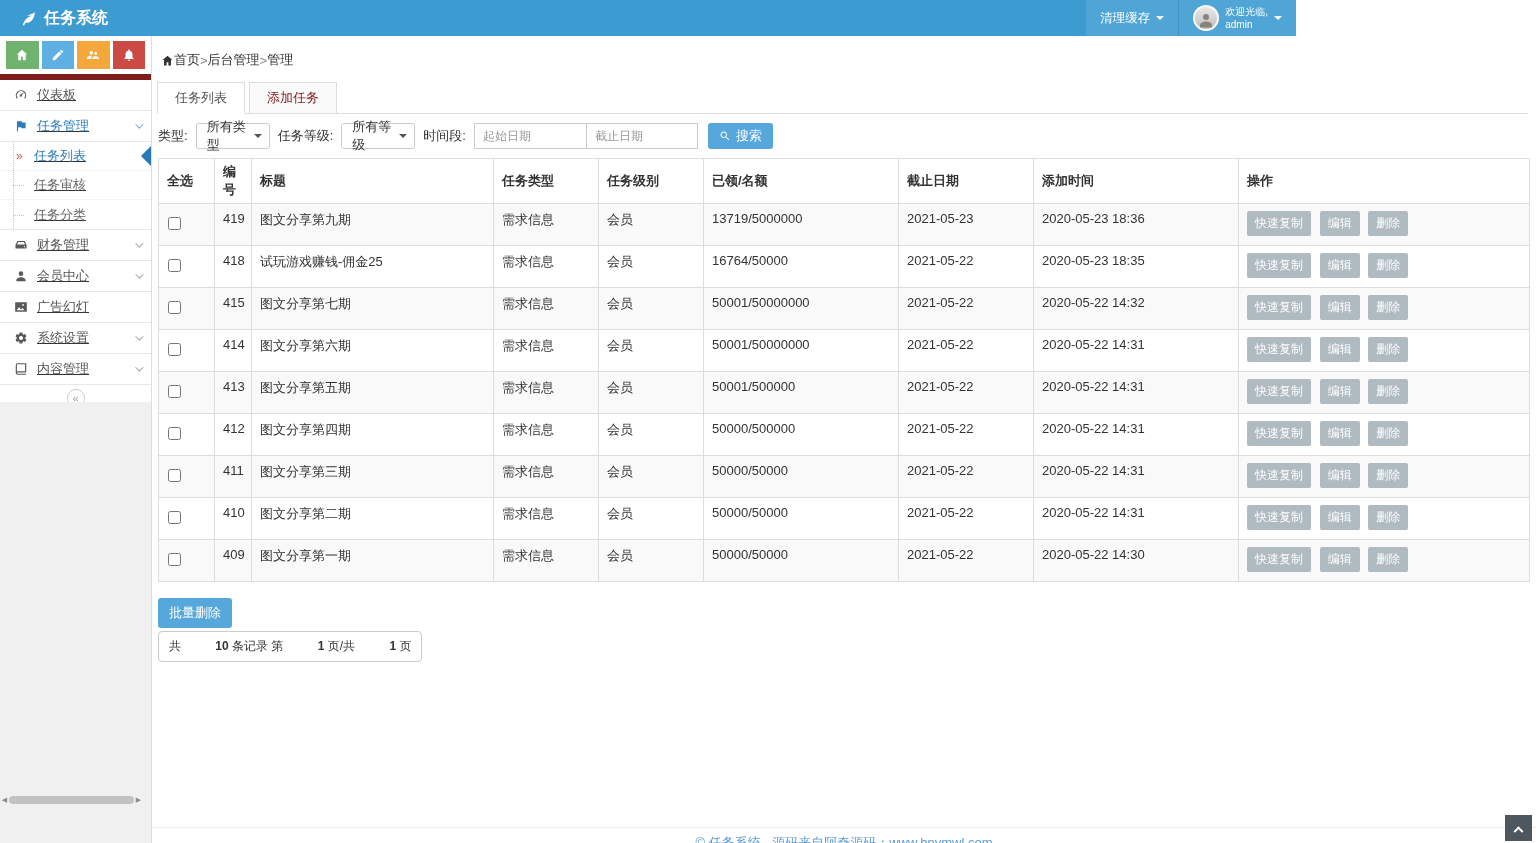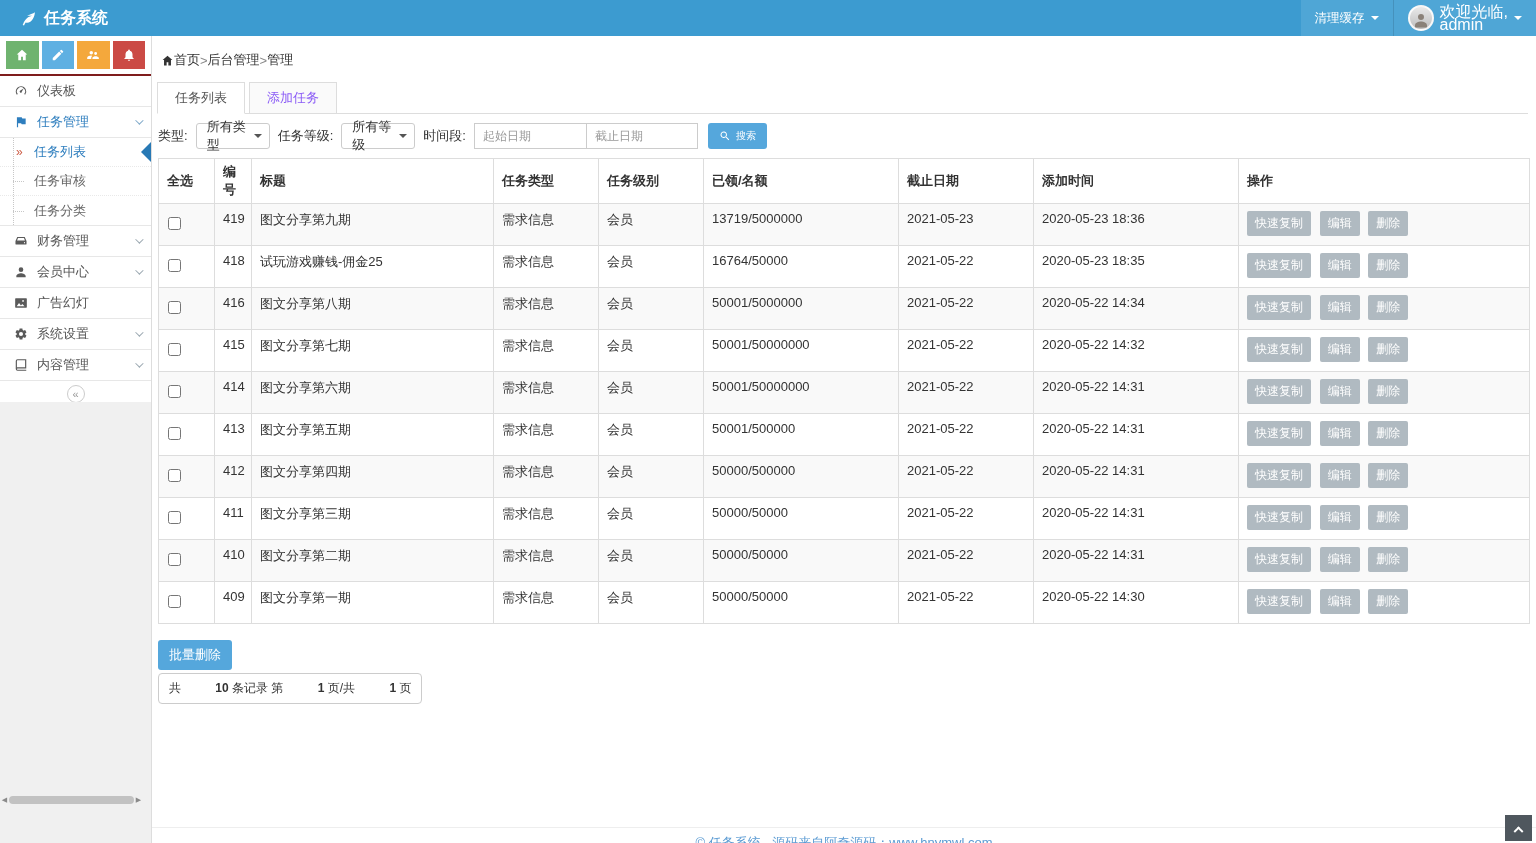--- a/index.html
+++ b/index.html
@@ -1,38 +1,38 @@
 <!DOCTYPE html>
 <html><head>
 <meta charset="utf-8">
 <style>
   * { margin:0; padding:0; box-sizing:border-box; }
   html,body { width:1536px; height:843px; overflow:hidden; }
   body { font-family:"Liberation Sans","DejaVu Sans",sans-serif; font-size:13px; color:#333; background:#fff; position:relative; }
   svg { display:block; }
 
   
-  .topbar { position:absolute; top:0; left:0; width:1536px; height:36px; background:#3C9BD0; color:#fff; display:flex; align-items:center; justify-content:space-between; }
+  .topbar { position:absolute; top:0; left:0; width:1296px; height:36px; background:#3C9BD0; color:#fff; display:flex; align-items:center; justify-content:space-between; }
   .brand { display:flex; align-items:center; gap:7px; padding-left:20px; font-size:16px; font-weight:bold; }
   .brand svg { width:17px; height:17px; fill:#fff; }
   .topbar-right { display:flex; align-items:stretch; height:36px; background:#4FA6D6; }
   .tb-btn { display:flex; align-items:center; gap:6px; padding:0 14px; font-size:12.5px; cursor:pointer; }
   .tb-divider { width:1px; background:rgba(0,0,0,.12); }
   .caret { width:0; height:0; border-left:4px solid transparent; border-right:4px solid transparent; border-top:4px solid #fff; display:inline-block; }
   .avatar { width:26px; height:26px; border-radius:50%; background:linear-gradient(#e9e9e9,#bdbdbd); border:2px solid rgba(255,255,255,.85); display:flex; align-items:flex-end; justify-content:center; overflow:hidden; }
   .avatar svg { width:18px; height:18px; fill:#8a8178; }
-  .welcome { line-height:13px; font-size:16px; text-align:left; }
+  .welcome { line-height:13px; font-size:10px; text-align:left; }
 
   
   .sidebar { position:absolute; top:36px; left:0; width:152px; height:807px; background:#fff; border-right:1px solid #ddd; }
   .quick-row { display:flex; gap:3px; padding:5px 6px 5px 6px; }
   .qbtn { width:33px; height:28px; display:flex; align-items:center; justify-content:center; cursor:pointer; }
   .qbtn svg { width:14px; height:14px; fill:#fff; }
   .qbtn.green{ background:#6FB36F; } .qbtn.blue{ background:#5FB0E2; } .qbtn.orange{ background:#F4A83C; } .qbtn.red{ background:#CB4A45; }
-  .menu { border-top:2px solid #7f1d1d; }
+  .menu { border-top:6px solid #7f1d1d;text-decoration:underline; }
   .m-item { height:31px; display:flex; align-items:center; gap:9px; padding:0 10px 0 14px; border-bottom:1px solid #e7e7e7; color:#555; cursor:pointer; position:relative; }
   .m-item svg { width:14px; height:14px; fill:#5a5a5a; flex:0 0 auto; }
   .m-item .lbl { flex:1; }
   .m-item.active-parent { color:#2E7EBE; }
   .m-item.active-parent svg { fill:#2E7EBE; }
   .chev { width:6px; height:6px; border-right:1.4px solid #9aa7b0; border-bottom:1.4px solid #9aa7b0; transform:rotate(45deg) translateY(-2px); display:inline-block; }
   .m-item.active-parent .chev { border-color:#7ea8c9; }
   .submenu { position:relative; border-bottom:1px solid #e7e7e7; }
   .submenu:before { content:""; position:absolute; left:13px; top:0; bottom:0; border-left:1px dotted #c7c7c7; }
   .s-item { height:29px; display:flex; align-items:center; padding-left:34px; color:#666; cursor:pointer; position:relative; border-bottom:1px dotted #e9e9e9; }
@@ -48,32 +48,32 @@
   .hs-arrow { width:9px; font-size:7px; color:#8a8a8a; text-align:center; line-height:12px; cursor:pointer; }
   .hs-thumb { flex:1; height:8px; background:#c2c2c2; border-radius:4px; cursor:pointer; }
 
   
   .main { position:absolute; top:36px; left:152px; width:1384px; height:807px; background:#fff; }
   .breadcrumb { display:flex; align-items:center; padding:15px 0 0 9px; color:#333; }
   .breadcrumb svg { width:13px; height:13px; fill:#333; }
   .breadcrumb .sep { color:#888; }
   .crumb { cursor:pointer; }
   .tabs { display:flex; align-items:flex-end; margin:13px 8px 0 5px; border-bottom:1px solid #ddd; }
-  .tab { padding:6px 17px; border:1px solid #ddd; background:#fafafa; color:#8b5cf6; margin-right:4px; margin-bottom:-1px; cursor:pointer; }
+  .tab { padding:6px 17px; border:1px solid #ddd; background:#fafafa; color:#7f1d1d; margin-right:4px; margin-bottom:-1px; cursor:pointer; }
   .tab.active { background:#fff; border-bottom-color:#fff; color:#555; }
 
   .filter-row { display:flex; align-items:center; gap:8px; padding:9px 0 9px 6px; }
   .f-label { color:#333; }
   .select { display:inline-flex; align-items:center; justify-content:space-between; width:74px; height:26px; border:1px solid #ccc; border-radius:3px; background:#fff; padding:0 7px 0 10px; cursor:pointer; color:#333; }
   .select .caret { border-top-color:#555; }
   .date-group { display:inline-flex; border:1px solid #ccc; height:26px; }
   .date-group input { border:none; outline:none; width:111px; padding:0 8px; font-size:12px; font-family:inherit; color:#333; }
   .date-group input::placeholder { color:#999; }
   .date-group input + input { border-left:1px solid #ccc; }
-  .btn-search { display:inline-flex; align-items:center; gap:5px; height:26px; padding:0 11px; background:#55A7DC; color:#fff; border:none; border-radius:3px; font-size:10px; font-family:inherit; cursor:pointer; margin-left:2px; }
+  .btn-search { display:inline-flex; align-items:center; gap:5px; height:26px; padding:0 11px; background:#55A7DC; color:#fff; border:none; border-radius:3px; font-size:13px; font-family:inherit; cursor:pointer; margin-left:2px; }
   .btn-search svg { width:12px; height:12px; fill:#fff; }
 
   table.grid { border-collapse:collapse; margin-left:6px; width:1371px; table-layout:fixed; }
   .grid th, .grid td { border:1px solid #ddd; text-align:left; font-size:13px; }
   .grid th { padding:4px 8px; height:22px; font-weight:bold; color:#333; background:#fff; }
   .grid td { height:42px; padding:7px 8px; vertical-align:top; color:#333; }
   .grid td.ck { vertical-align:middle; padding-left:9px; }
   .grid tbody tr:nth-child(odd) { background:#f9f9f9; }
   .act-btn { background:#B0BAC1; color:#fff; border:none; border-radius:2px; font-size:12px; font-family:inherit; padding:4px 8px; margin-right:5px; cursor:pointer; }
   input[type=checkbox] { width:13px; height:13px; cursor:pointer; }
@@ -312,35 +312,20 @@
       <td>2021-05-22</td>
       <td>2020-05-23 18:35</td>
       <td>
         <button class="act-btn">快速复制</button>
         <button class="act-btn">编辑</button>
         <button class="act-btn">删除</button>
       </td>
     </tr>
         <tr>
       <td class="ck"><input type="checkbox" style=""></td>
-      <td>416</td>
-      <td>图文分享第八期</td>
-      <td>需求信息</td>
-      <td>会员</td>
-      <td>50001/5000000</td>
-      <td>2021-05-22</td>
-      <td>2020-05-22 14:34</td>
-      <td>
-        <button class="act-btn">快速复制</button>
-        <button class="act-btn">编辑</button>
-        <button class="act-btn">删除</button>
-      </td>
-    </tr>
-        <tr>
-      <td class="ck"><input type="checkbox" style=""></td>
       <td>415</td>
       <td>图文分享第七期</td>
       <td>需求信息</td>
       <td>会员</td>
       <td>50001/50000000</td>
       <td>2021-05-22</td>
       <td>2020-05-22 14:32</td>
       <td>
         <button class="act-btn">快速复制</button>
         <button class="act-btn">编辑</button>

